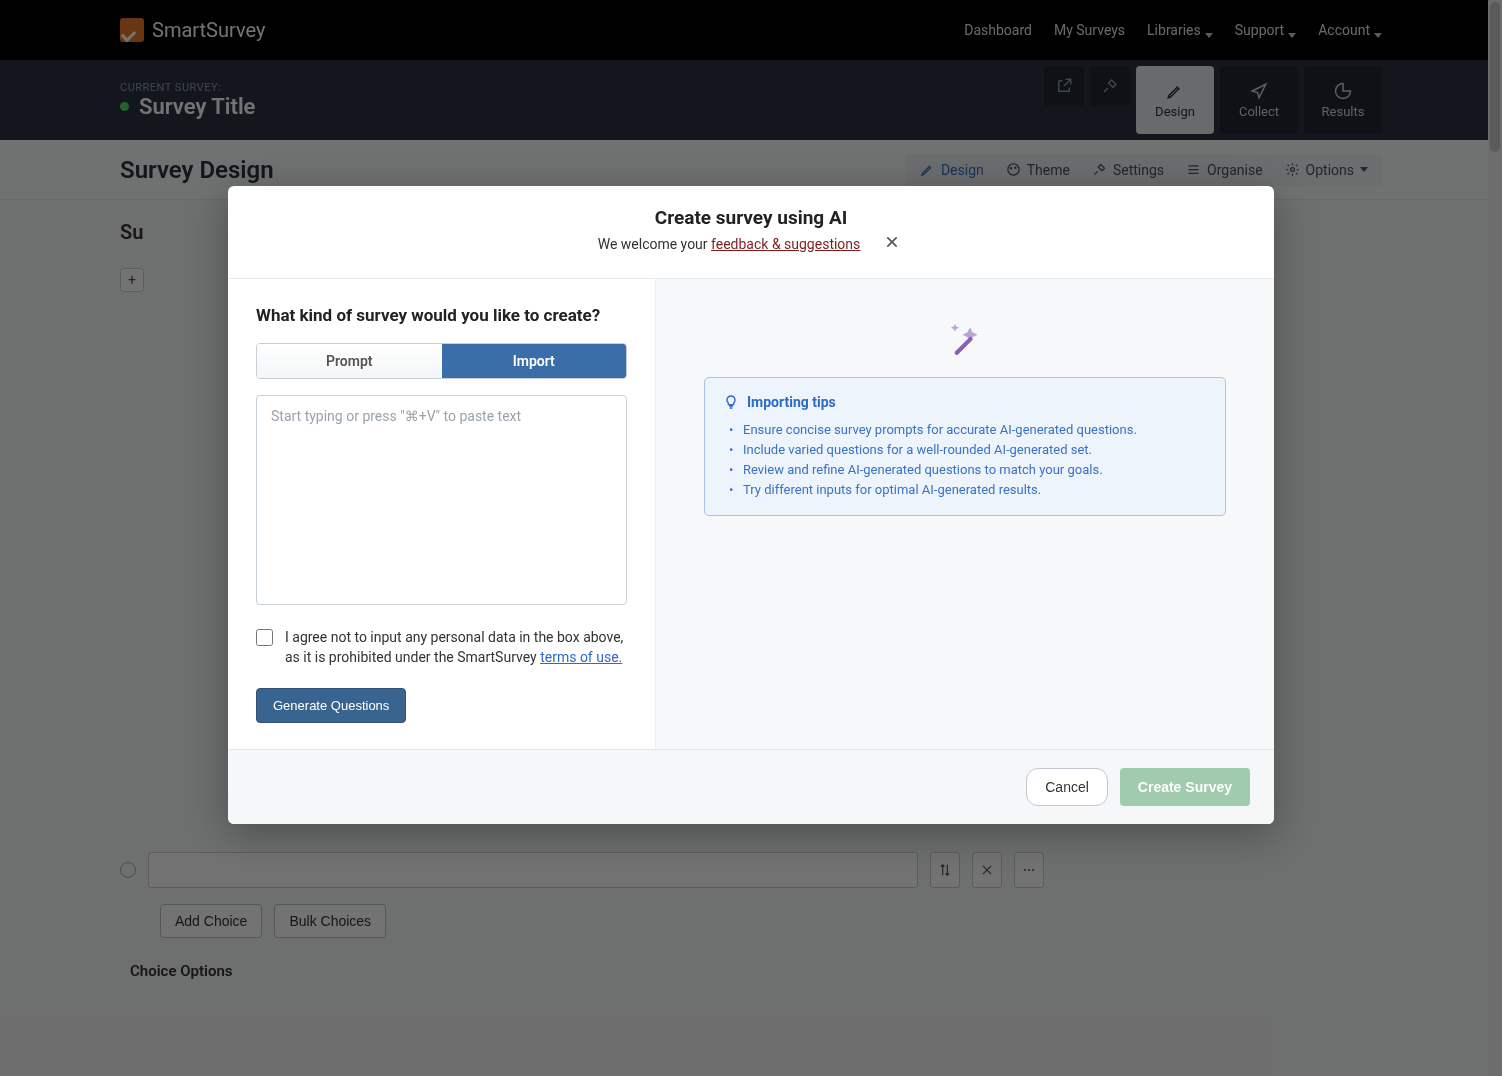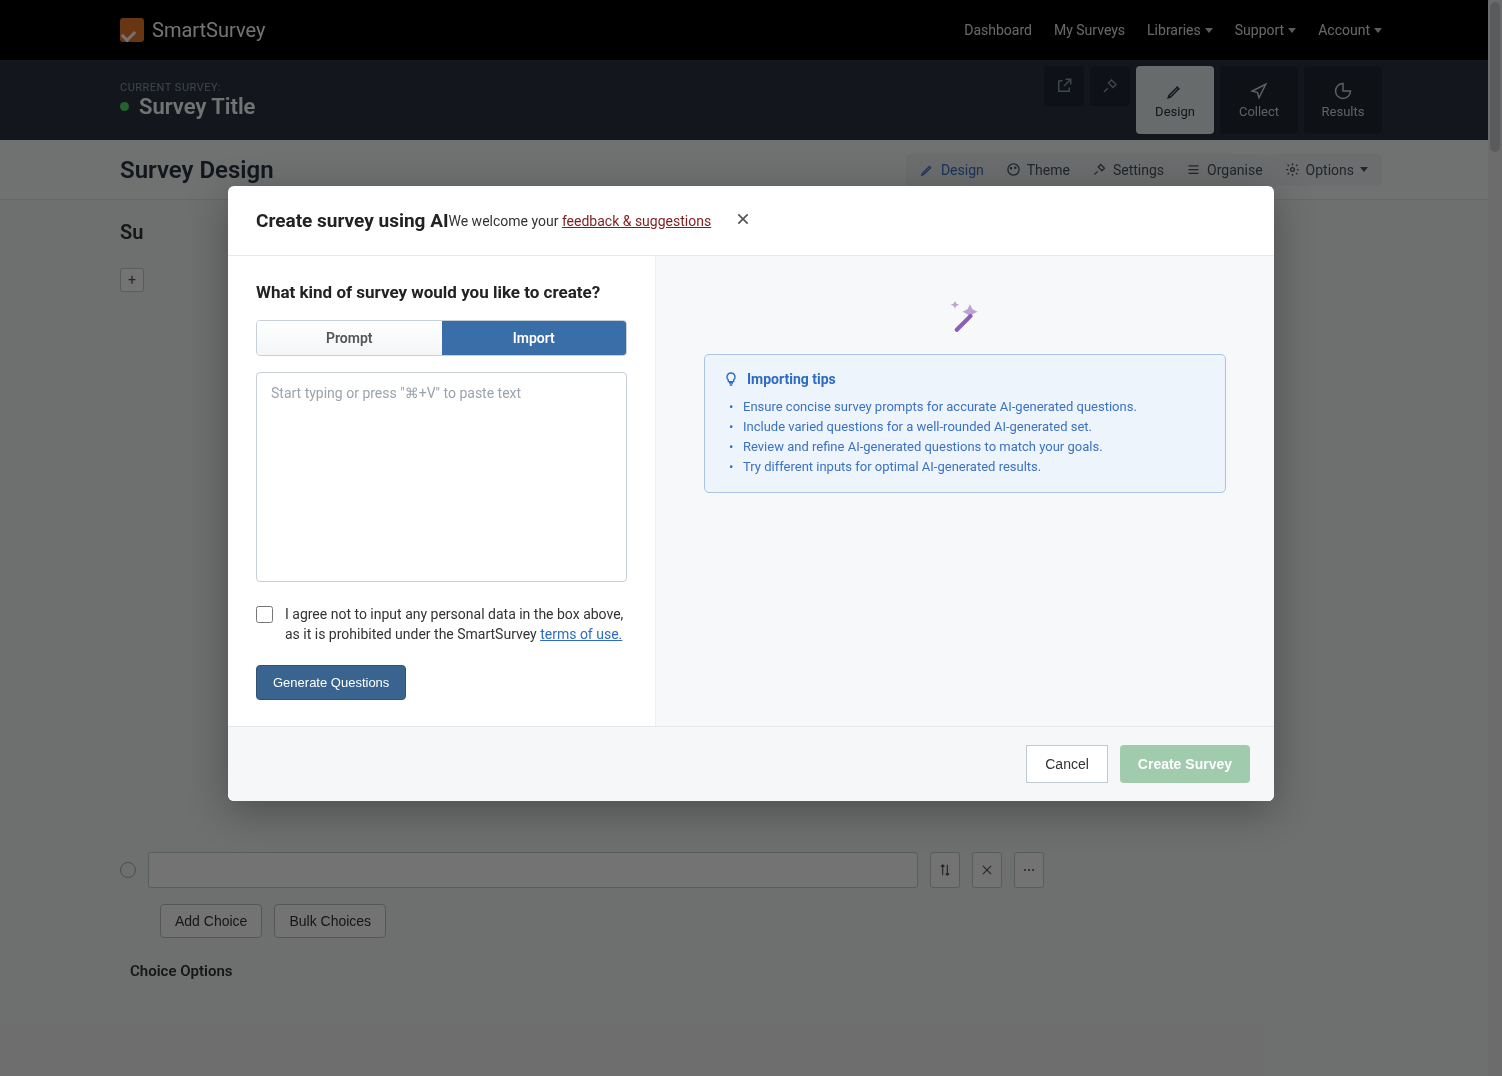--- a/index.html
+++ b/index.html
@@ -4,21 +4,21 @@
 <style>
 * { box-sizing: border-box; margin: 0; padding: 0; }
 body { font-family: -apple-system, BlinkMacSystemFont, "Segoe UI", Roboto, Helvetica, Arial, sans-serif; background: #f4f5f6; color: #333; width: 1502px; height: 1076px; overflow: hidden; position: relative; }
 
 
 .topnav { background: #000; height: 60px; display: flex; align-items: center; padding: 0 120px; justify-content: space-between; }
 .logo { display: flex; align-items: center; gap: 8px; color: #fff; font-size: 20px; font-weight: 400; }
 .logo-mark { width: 24px; height: 24px; background: #e8792b; border-radius: 3px; position: relative; display:inline-block; }
 .logo-mark::after { content:""; position:absolute; left:4px; top:10px; width:6px; height:10px; border-right:3px solid #fff; border-bottom:3px solid #fff; transform: rotate(45deg); }
 .topnav-links { display: flex; gap: 22px; color: #e5e5e5; font-size: 14px; }
-.topnav-links .nav-item { display:flex; align-items:center; gap:4px; cursor:pointer; }
+.topnav-links .nav-item { display:flex; align-items:flex-end; gap:4px; cursor:pointer; }
 .caret-down { width:0; height:0; border-left:4px solid transparent; border-right:4px solid transparent; border-top:5px solid #ccc; }
 
 
 .survhdr { background: #2a3440; height: 80px; display: flex; align-items:center; padding: 0 120px; justify-content: space-between; }
 .survhdr-left .lbl { color:#8d99a6; font-size:11px; letter-spacing:0.5px; }
 .survhdr-left .title-row { display:flex; align-items:center; gap:10px; }
 .status-dot { width:9px; height:9px; border-radius:50%; background:#4cd964; display:inline-block; }
 .survhdr-left .title { color:#fff; font-size:22px; font-weight:600; }
 .survhdr-right { display:flex; align-items:stretch; gap:6px; }
 .iconbtn-sq { width:40px; height:40px; background:#1f2730; border-radius:4px; display:flex; align-items:center; justify-content:center; color:#8d99a6; }
@@ -42,21 +42,21 @@
 .radio-dot { width:16px; height:16px; border:1px solid #aaa; border-radius:50%; }
 .choice-input { flex:1; max-width:770px; height:36px; border:1px solid #c6ccd2; border-radius:3px; background:#fff; }
 .mini-iconbtn { width:30px; height:36px; border:1px solid #c6ccd2; border-radius:3px; background:#fff; display:flex; align-items:center; justify-content:center; color:#555; }
 .btn-outline { border:1px solid #b9c0c7; background:#fff; padding:8px 14px; border-radius:4px; font-size:14px; color:#333; cursor:pointer; }
 .choice-btns { display:flex; gap:12px; margin-top:16px; margin-left:40px; }
 .choice-heading { margin-top:24px; margin-left:10px; font-size:15px; font-weight:600; color:#333; }
 
 
 .overlay { position:absolute; inset:0; background:rgba(0,0,0,0.55); display:flex; align-items:flex-start; justify-content:center; padding-top:186px; }
 .modal { width:1046px; background:#fff; border-radius:6px; box-shadow:0 10px 40px rgba(0,0,0,0.3); overflow:hidden; }
-.modal-head { display:flex; align-items:center; padding:20px 28px; border-bottom:1px solid #e8ebee; }
+.modal-head { display:flex; align-items:center; padding:20px 28px; border-bottom:1px solid #e8ebee;flex-direction:column; }
 .modal-title { font-size:19px; font-weight:700; color:#222; }
 .modal-head-right { display:flex; align-items:center; gap:20px; font-size:14px; color:#333; }
 .modal-head-right a { color:#7f1d1d; text-decoration:underline; }
 .close-x { cursor:pointer; color:#555; font-size:18px; padding:4px; }
 
 .modal-body { display:flex; min-height:460px; }
 .panel-left { width:428px; padding:26px 28px; border-right:1px solid #edf0f2; background:#fff; }
 .panel-right { flex:1; background:#f6f8f9; padding:40px 48px 28px; }
 
 .q-heading { font-size:17px; font-weight:700; color:#222; margin-bottom:18px; }
@@ -79,21 +79,21 @@
 .promo-text { text-align:center; font-size:15px; font-weight:700; color:#222; line-height:1.45; max-width:420px; margin:0 auto 30px; }
 
 .tipsbox { border:1px solid #a9c4e4; background:#eef4fb; border-radius:5px; padding:16px 18px 14px; }
 .tips-title { color:#2d6bc7; font-size:14px; font-weight:700; display:flex; align-items:center; gap:8px; margin-bottom:10px; }
 .tips-title svg { width:16px; height:16px; }
 .tipsbox ul { list-style:none; padding-left:6px; }
 .tipsbox li { color:#3a72c4; font-size:13px; line-height:1.55; position:relative; padding-left:14px; }
 .tipsbox li::before { content:"•"; position:absolute; left:0; color:#3a72c4; }
 
 .modal-foot { background:#f5f7f8; border-top:1px solid #e4e8eb; padding:18px 24px; display:flex; justify-content:flex-end; gap:12px; }
-.btn-cancel { background:#fff; border:1px solid #c1c8cf; color:#333; padding:10px 18px; border-radius:0; font-size:14px; cursor:pointer; }
+.btn-cancel { background:#fff; border:1px solid #c1c8cf; color:#333; padding:10px 18px; border-radius:12px; font-size:14px; cursor:pointer; }
 .btn-create { background:#9dc9a9; color:#fff; border:none; padding:10px 18px; border-radius:4px; font-size:14px; font-weight:600; cursor:not-allowed; opacity:0.95; }
 
 
 .fake-scroll { position:absolute; right:0; top:0; width:14px; height:100%; background:#f0f0f0; }
 .fake-scroll-thumb { position:absolute; right:2px; top:2px; width:10px; height:150px; background:#c6c9cc; border-radius:5px; }
 </style>
 </head>
 <body>
 
 <div class="topnav">

